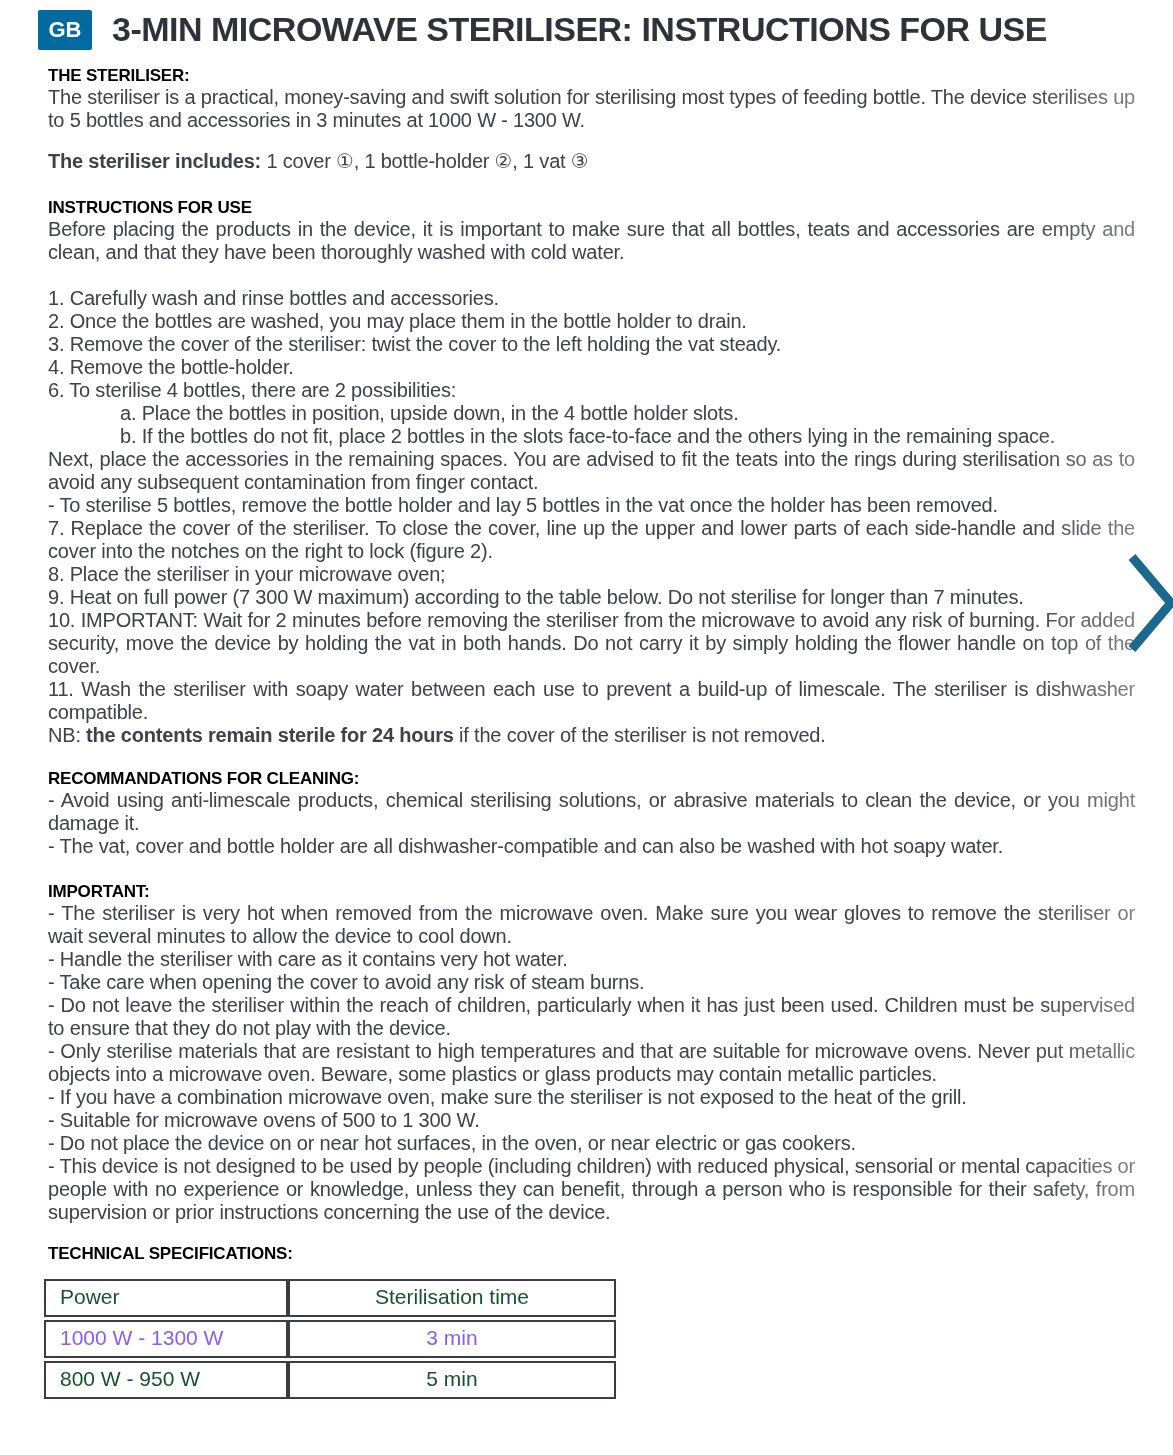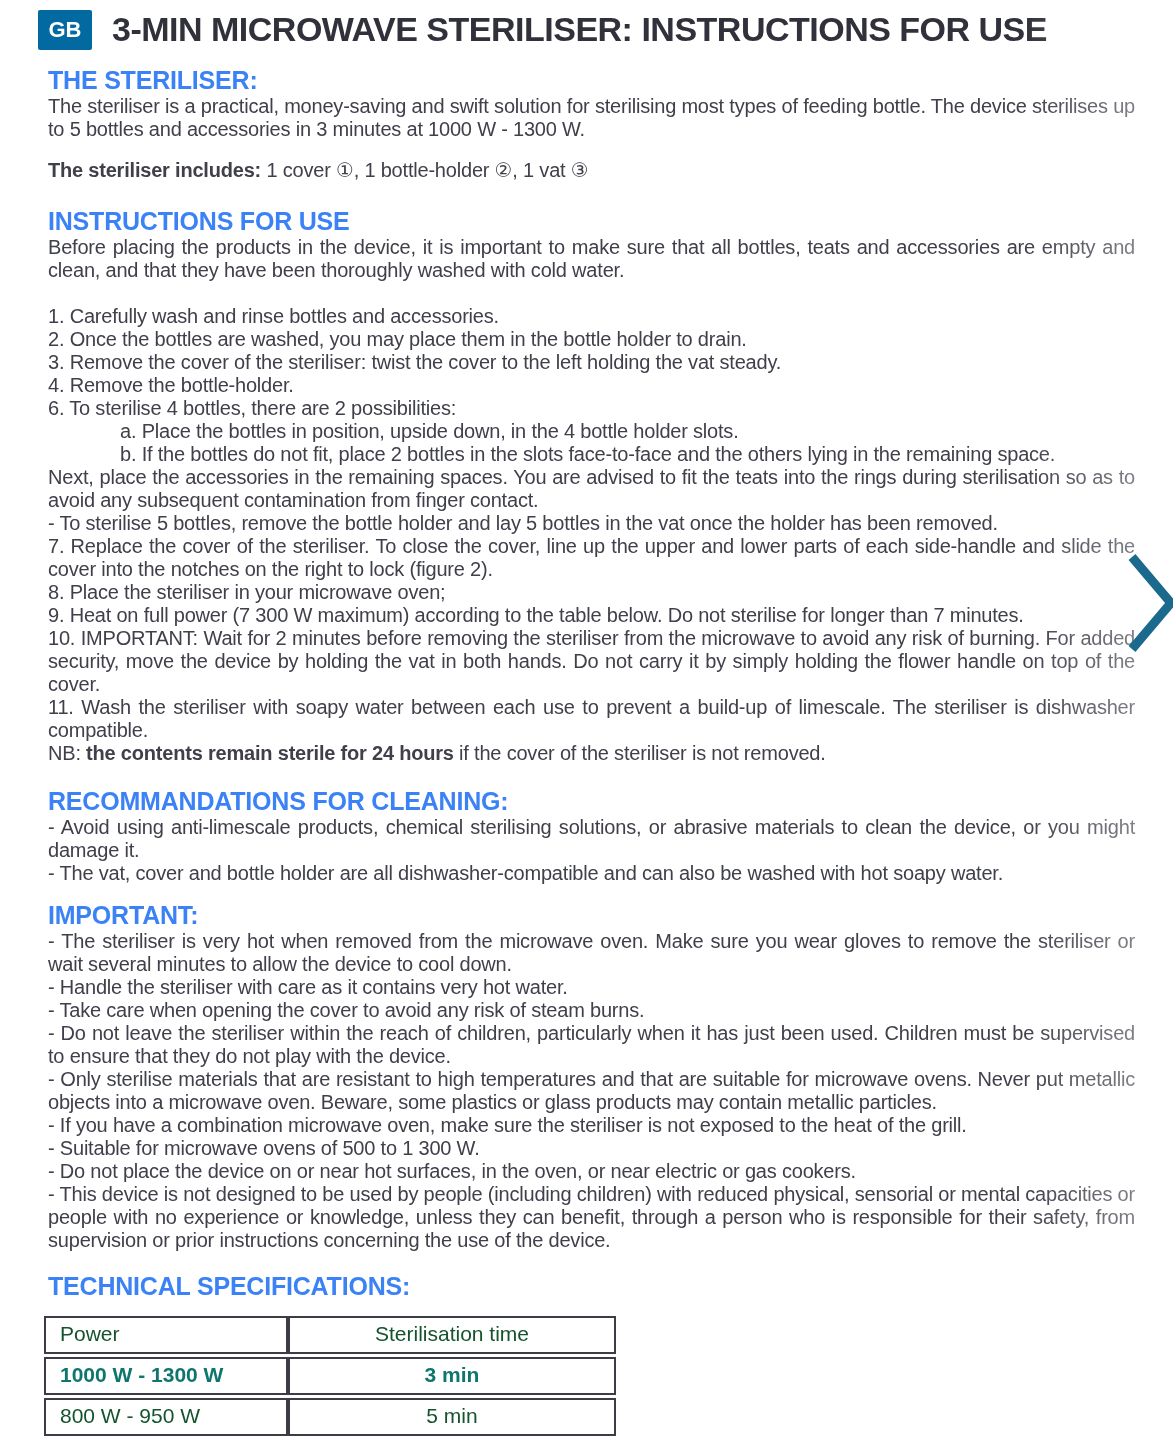--- a/index.html
+++ b/index.html
@@ -29,33 +29,33 @@
     font-weight:bold;font-size:22px;letter-spacing:0;
     border-radius:2px;
   }
   h1.doc-title{
     margin:0;font-size:34px;line-height:1.05;
     font-weight:bold;color:#30313a;letter-spacing:-0.5px;
     white-space:nowrap;
   }
   
   .sec-heading{
-    font-size:25px;font-weight:bold;color:#3b82f6;
+    font-size:17px;font-weight:bold;color:#000000;
     letter-spacing:-0.2px;
   }
   .body-text{
     font-size:20px;line-height:23px;letter-spacing:-0.2px;
     text-align:justify;
   }
   .mt-sterihead{margin-top:16px;}
   .mt-includes{margin-top:18px;}
   .mt-instrhead{margin-top:25px;}
   .mt-steps{margin-top:23px;}
   .mt-cleanhead{margin-top:22px;}
-  .mt-importanthead{margin-top:16px;}
+  .mt-importanthead{margin-top:24px;}
   .mt-techhead{margin-top:20px;}
   .bold{font-weight:bold;}
   .indented{padding-left:72px;}
   
   .table-row-flex{
     display:flex;align-items:flex-end;gap:36px;
     margin-top:12px;
   }
   table.spec-table{
     border-collapse:separate;border-spacing:0 3px;
@@ -63,21 +63,21 @@
   }
   table.spec-table td,table.spec-table th{
     border:2px solid #3b3c45;
     font-size:21px;font-weight:normal;
     padding:1px 14px 3px 14px;
     height:30px;box-sizing:content-box;
     color:#14532d;text-align:left;
   }
   table.spec-table .col-power{width:212px;}
   table.spec-table .col-time{width:296px;text-align:center;}
-  table.spec-table tr.row-bold td{font-weight:bold;color:#0f766e;}
+  table.spec-table tr.row-bold td{font-weight:normal;color:#8b5cf6;}
   
   .chevron-mark{
     position:absolute;right:-4px;top:552px;
     width:50px;height:102px;
   }
   
   .right-fade{
     position:absolute;top:0;right:0;width:150px;height:1250px;
     background:linear-gradient(to right, rgba(255,255,255,0), rgba(255,255,255,0.45));
     pointer-events:none;

